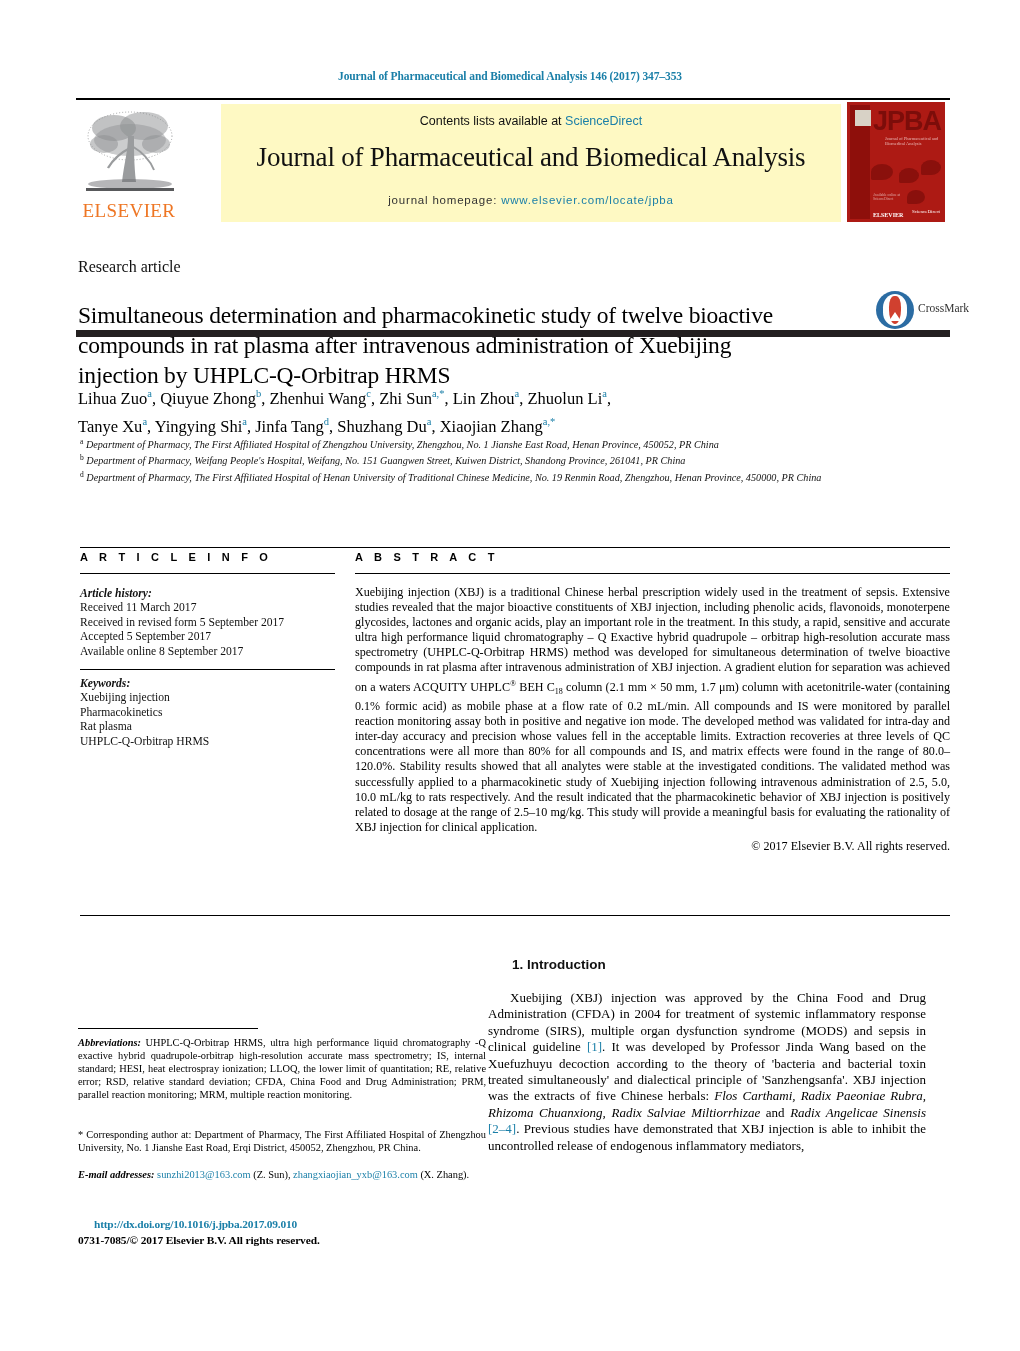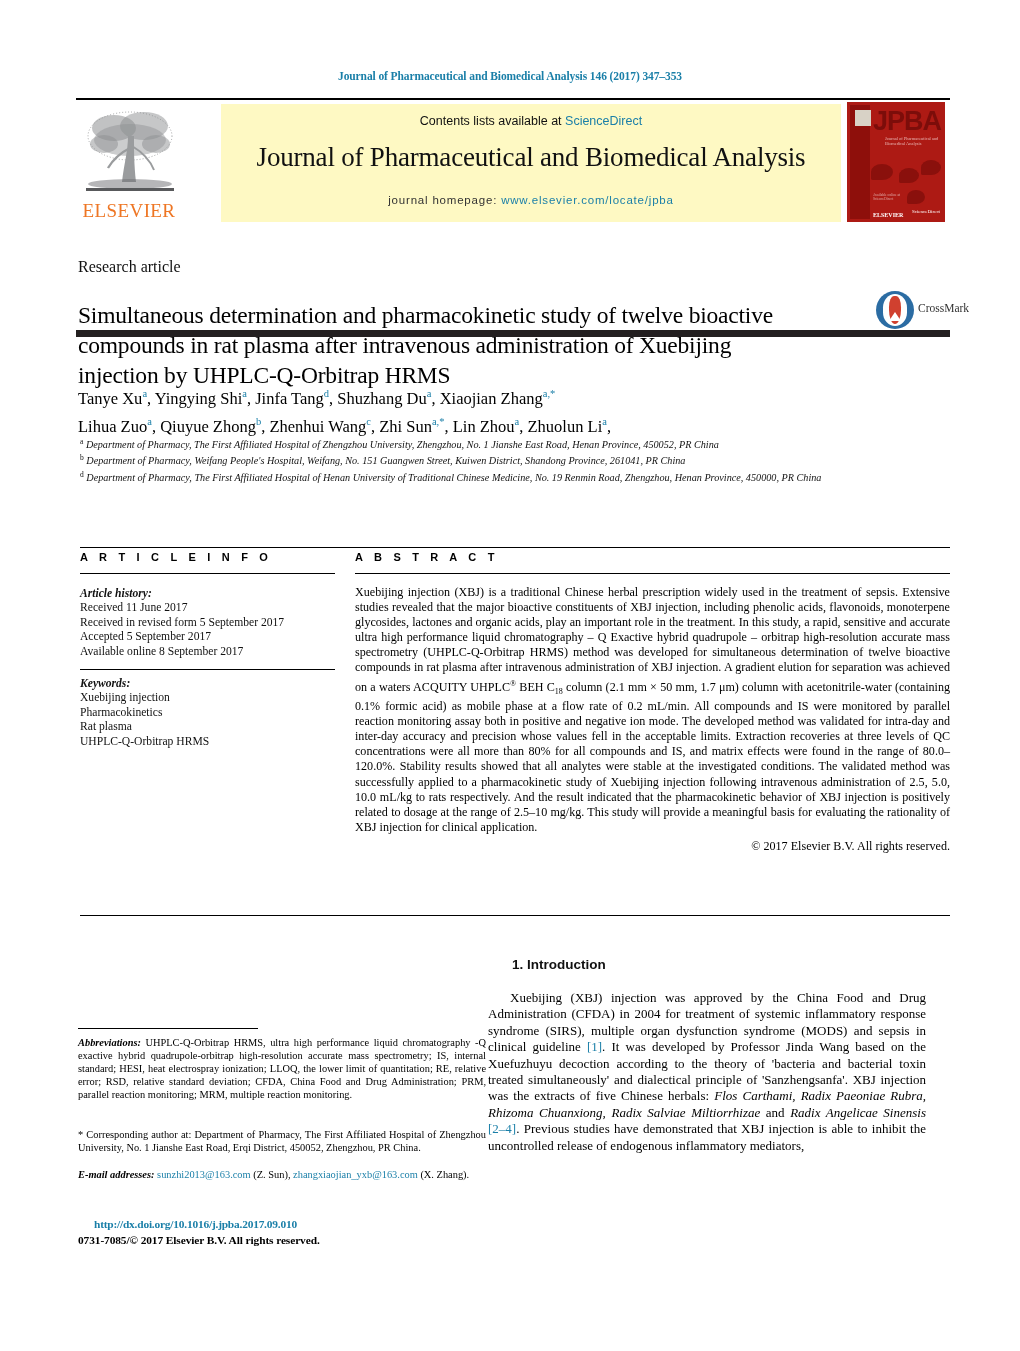--- a/index.html
+++ b/index.html
@@ -512,36 +512,36 @@
   <div class="crossmark">
     <div class="cm-disc">
       <div class="cm-inner"></div>
       <div class="cm-bar"></div>
       <div class="cm-tri"></div>
     </div>
     <div class="cm-text">CrossMark</div>
   </div>
 
   <div class="authors">
+    <div id="authors-1"><span>Lihua Zuo</span><sup>a</sup>, <span>Qiuyue Zhong</span><sup>b</sup>, <span>Zhenhui Wang</span><sup>c</sup>, <span>Zhi Sun</span><sup>a,*</sup>, <span>Lin Zhou</span><sup>a</sup>, <span>Zhuolun Li</span><sup>a</sup>, </div>
     <div id="authors-2"><span>Tanye Xu</span><sup>a</sup>, <span>Yingying Shi</span><sup>a</sup>, <span>Jinfa Tang</span><sup>d</sup>, <span>Shuzhang Du</span><sup>a</sup>, <span>Xiaojian Zhang</span><sup>a,*</sup></div>
-    <div id="authors-1"><span>Lihua Zuo</span><sup>a</sup>, <span>Qiuyue Zhong</span><sup>b</sup>, <span>Zhenhui Wang</span><sup>c</sup>, <span>Zhi Sun</span><sup>a,*</sup>, <span>Lin Zhou</span><sup>a</sup>, <span>Zhuolun Li</span><sup>a</sup>, </div>
   </div>
 
   <div class="affiliations" id="affiliations">
       <p class="aff"><sup>a</sup><span> Department of Pharmacy, The First Affiliated Hospital of Zhengzhou University, Zhengzhou, No. 1 Jianshe East Road, Henan Province, 450052, PR China</span></p>
       <p class="aff"><sup>b</sup><span> Department of Pharmacy, Weifang People's Hospital, Weifang, No. 151 Guangwen Street, Kuiwen District, Shandong Province, 261041, PR China</span></p>
       <p class="aff"><sup>d</sup><span> Department of Pharmacy, The First Affiliated Hospital of Henan University of Traditional Chinese Medicine, No. 19 Renmin Road, Zhengzhou, Henan Province, 450000, PR China</span></p>
     </div>
 
   <div class="info-col">
     <div class="sec-label">A R T I C L E  I N F O</div>
     <div class="hr-thin"></div>
     <div class="hist">
       <div class="h-title">Article history:</div>
-      <div>Received 11 June 2017</div>
+      <div>Received 11 March 2017</div>
       <div>Received in revised form 5 September 2017</div>
       <div>Accepted 5 September 2017</div>
       <div>Available online 8 September 2017</div>
     </div>
     <div class="hr-thin"></div>
     <div class="kw">
       <div class="k-title">Keywords:</div>
       <div>Xuebijing injection</div>
       <div>Pharmacokinetics</div>
       <div>Rat plasma</div>

